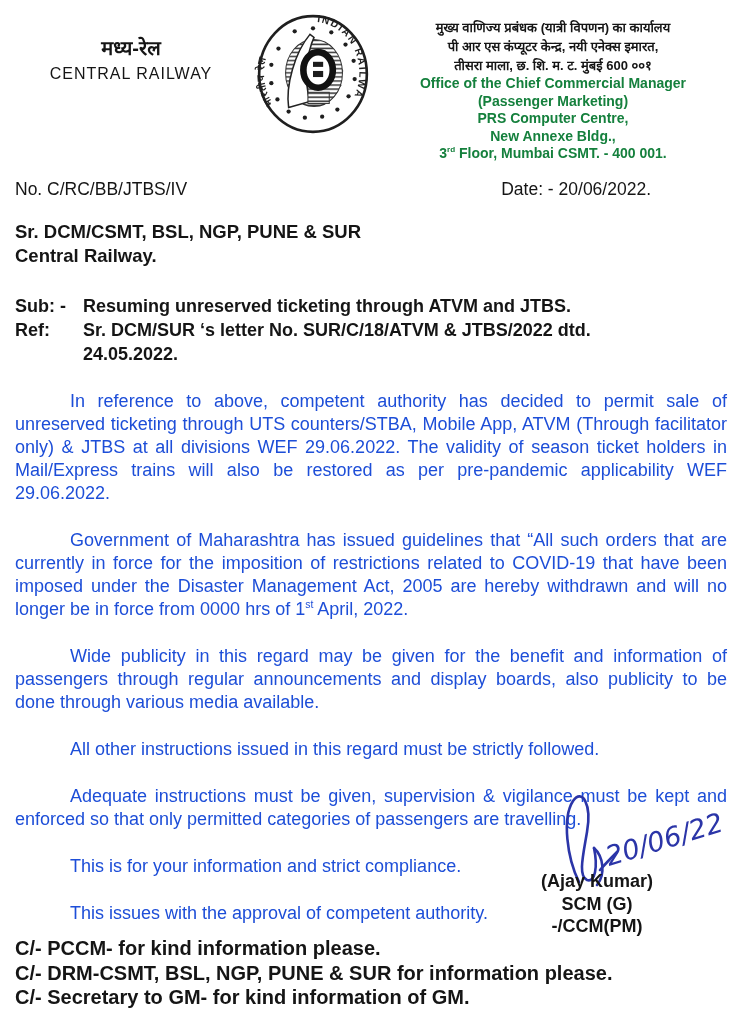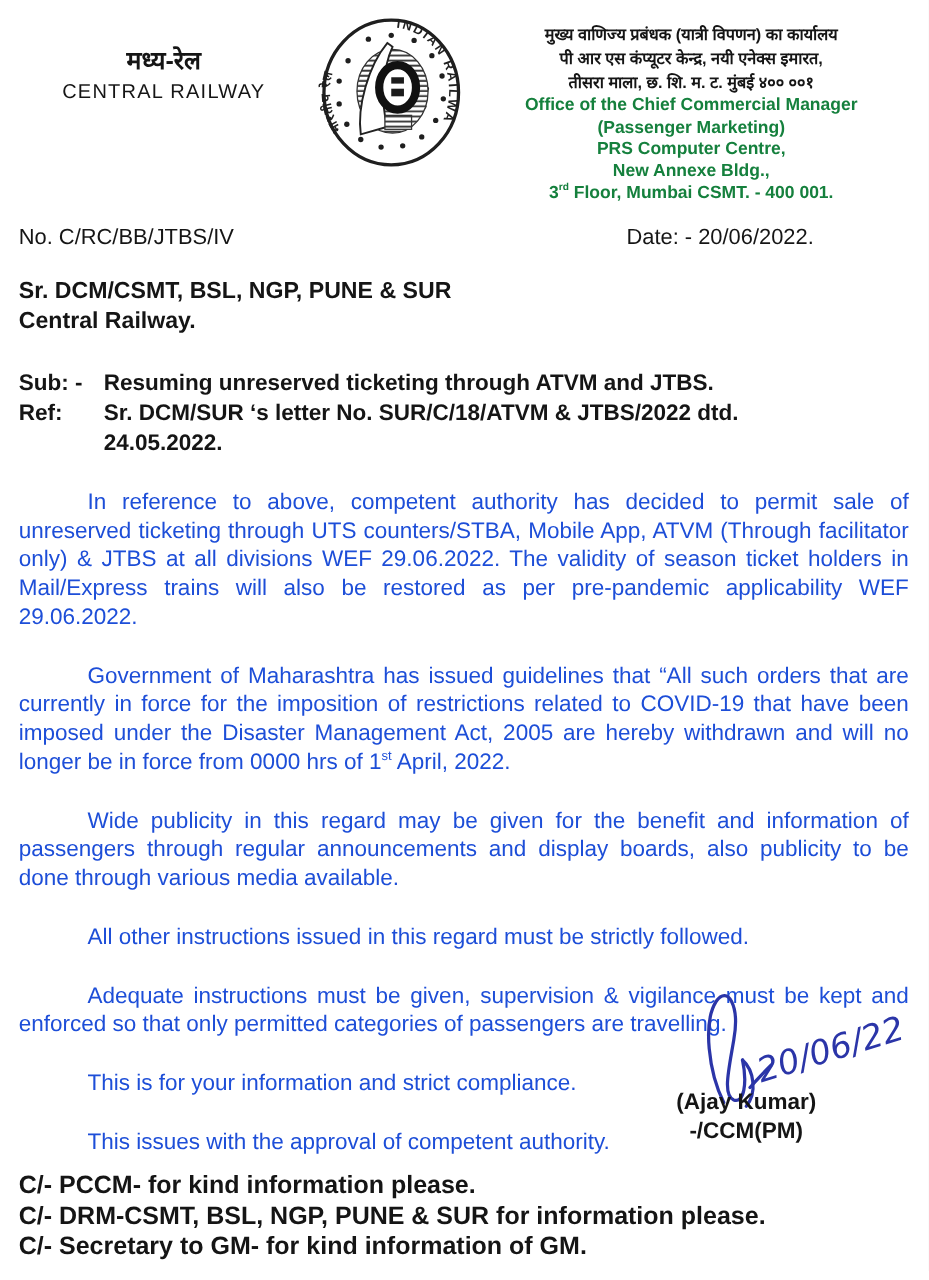--- a/index.html
+++ b/index.html
@@ -101,21 +101,21 @@
         <ellipse cx="65" cy="59" rx="14.5" ry="17.5" fill="#ffffff" stroke="#111" stroke-width="6.5"></ellipse>
         <rect x="60" y="51" width="10" height="5" fill="#1c1c1c"></rect>
         <rect x="60" y="60" width="10" height="6" fill="#1c1c1c"></rect>
         <rect x="55" y="81" width="21" height="11" fill="url(#hatch)" stroke="#333" stroke-width="1"></rect>
       </svg>
     </div>
 
     <div class="lh-right">
       <div class="hindi">मुख्य वाणिज्य प्रबंधक (यात्री विपणन) का कार्यालय</div>
       <div class="hindi">पी आर एस कंप्यूटर केन्द्र, नयी एनेक्स इमारत,</div>
-      <div class="hindi">तीसरा माला, छ. शि. म. ट. मुंबई ४००  ००१</div>
+      <div class="hindi">तीसरा माला, छ. शि. म. ट. मुंबई 600  ००१</div>
       <div class="eng">Office of the Chief Commercial Manager</div>
       <div class="eng">(Passenger Marketing)</div>
       <div class="eng">PRS Computer Centre,</div>
       <div class="eng">New Annexe Bldg.,</div>
       <div class="eng"><span>3</span><sup>rd</sup><span> Floor, Mumbai CSMT. - 400 001.</span></div>
     </div>
   </header>
 
   <div class="ref-row">
     <span>No. C/RC/BB/JTBS/IV</span>
@@ -155,20 +155,21 @@
         <path d="M34,92 C22,68 17,28 28,11 C37,-2 47,14 42,42 C38,66 33,86 42,90 C50,93 53,77 49,58"></path>
         <path d="M49,58 C58,66 61,84 52,95"></path>
         <path d="M55,80 C62,72 68,66 72,62"></path>
       </g>
       <text x="64" y="76" class="ink-fill" fill="#2b35a8" font-size="27" font-style="italic" font-family="DejaVu Sans, sans-serif" transform="rotate(-17 64 76)">20/06/22</text>
     </svg>
   </div>
 
   <div class="sig-names">
     <div>(Ajay Kumar)</div>
+    <div>SCM (G)</div>
     <div>-/CCM(PM)</div>
   </div>
 
   <div class="cc-block">
     <div>C/- PCCM- for kind information please.</div>
     <div>C/- DRM-CSMT, BSL, NGP, PUNE &amp; SUR for information please.</div>
     <div>C/- Secretary to GM- for kind information of GM.</div>
   </div>
 
 </div>

